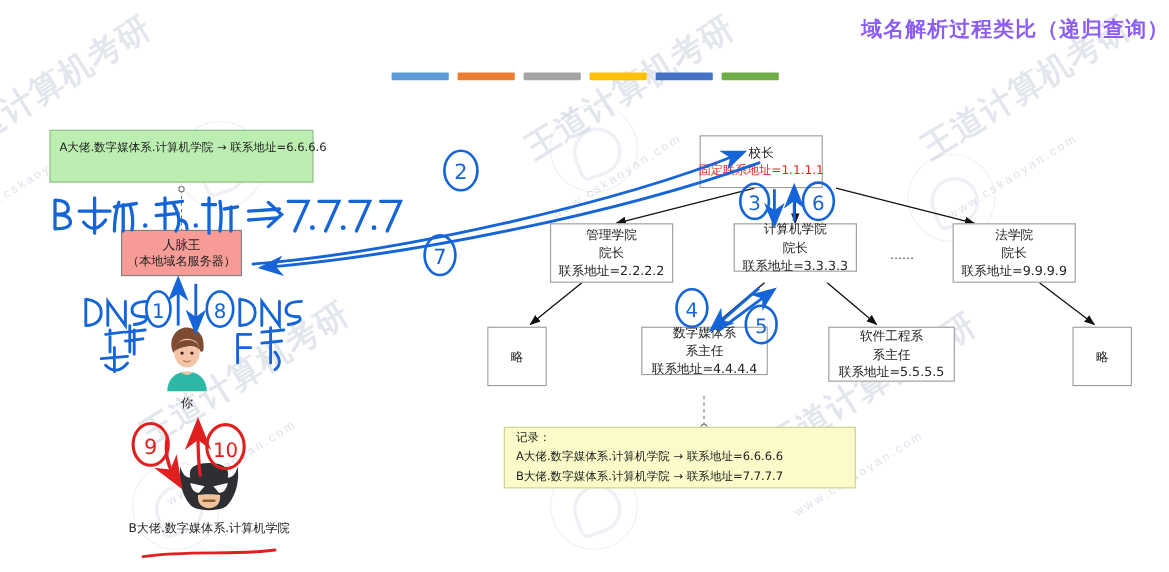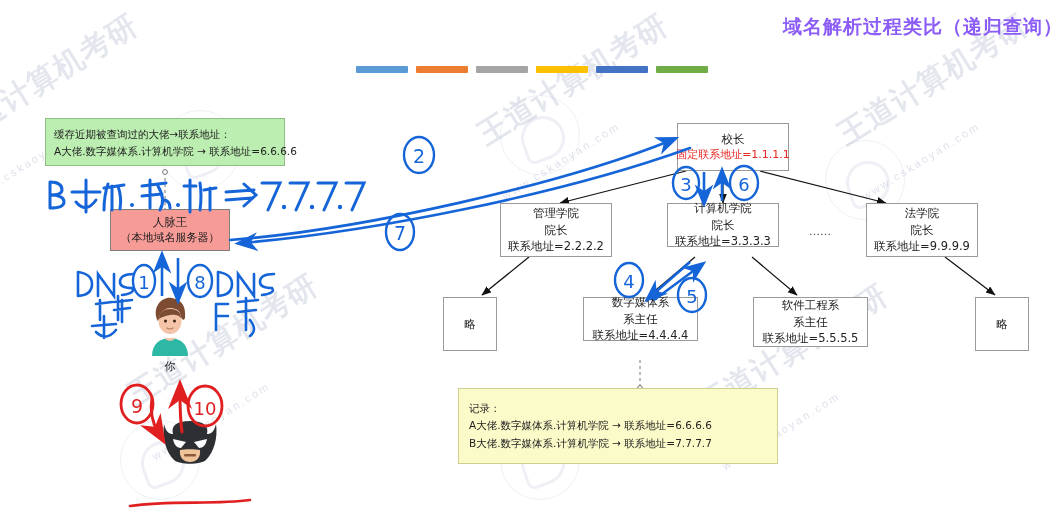--- a/index.html
+++ b/index.html
@@ -120,30 +120,29 @@
     <path d="M945,257 L995,295" stroke="#111" stroke-width="1.2" fill="none" marker-end="url(#ah)"></path>
 
     <path d="M165,172 L165,212" stroke="#777" stroke-width="1" stroke-dasharray="3,3" fill="none"></path>
     <circle cx="165" cy="172" r="2.4" fill="#fff" stroke="#777" stroke-width="1"></circle>
 
     <path d="M640,360 L640,388" stroke="#777" stroke-width="1" stroke-dasharray="3,3" fill="none"></path>
     <circle cx="640" cy="388" r="2.4" fill="#fff" stroke="#777" stroke-width="1"></circle>
   </svg>
 
   <div class="box cache-box" style="left:45px;top:118px;width:240px;height:48px;">
-    <div class="ln">缓存近期被查询过的大佬→联系地址：</div>
     <div class="ln">A大佬.数字媒体系.计算机学院 → 联系地址=6.6.6.6</div>
   </div>
 
-  <div class="box pink-box" style="left:110px;top:209px;width:120px;height:42px;">
+  <div class="box pink-box" style="left:110px;top:209px;width:110px;height:42px;">
     <div class="ln">人脉王</div>
     <div class="ln" style="font-size:11px">（本地域名服务器）</div>
   </div>
 
-  <div class="box root-box" style="left:677px;top:123px;width:112px;height:48px;align-items:center;">
+  <div class="box root-box" style="left:636px;top:123px;width:112px;height:48px;align-items:center;">
     <div class="ln">校长</div>
     <div class="ln redline"><span>固定联系地址</span><span>=1.1.1.1</span></div>
   </div>
 
   <div class="box" style="left:500px;top:203px;width:112px;height:54px;">
     <div class="ln">管理学院</div>
     <div class="ln">院长</div>
     <div class="ln">联系地址=2.2.2.2</div>
   </div>
 
@@ -174,21 +173,21 @@
   <div class="box" style="left:753px;top:297px;width:115px;height:50px;">
     <div class="ln">软件工程系</div>
     <div class="ln">系主任</div>
     <div class="ln">联系地址=5.5.5.5</div>
   </div>
 
   <div class="box" style="left:975px;top:297px;width:54px;height:54px;">
     <div class="ln">略</div>
   </div>
 
-  <div class="box yellow-box" style="left:458px;top:388px;width:320px;height:76px;">
+  <div class="box yellow-box" style="left:458px;top:388px;width:320px;height:56px;">
     <div class="ln">记录：</div>
     <div class="ln">A大佬.数字媒体系.计算机学院 → 联系地址=6.6.6.6</div>
     <div class="ln">B大佬.数字媒体系.计算机学院 → 联系地址=7.7.7.7</div>
   </div>
 
   <div class="avatar" style="left:146px;top:294px;width:48px;height:62px;">
     <svg width="48" height="62" viewBox="0 0 48 62">
       <path d="M10,22 C8,8 20,2 26,4 C36,6 40,12 39,24 C38,27 36,26 35,23 C34,16 30,14 24,15 C18,16 14,19 13,25 C12,28 11,27 10,22 z" fill="#7c4b31"></path>
       <ellipse cx="24" cy="27" rx="11.5" ry="13" fill="#f3c4a8"></ellipse>
       <path d="M13,25 C13,18 18,15 24,15 C31,15 35,18 35,24 C33,21 29,20 24,21 C19,22 15,23 13,25 z" fill="#7c4b31"></path>
@@ -205,20 +204,21 @@
     <svg width="60" height="48" viewBox="0 0 60 48">
       <path d="M4,6 C6,14 9,16 13,16 C11,8 16,3 30,3 C44,3 49,8 47,16 C51,16 54,14 56,6
                C58,20 54,34 46,42 C40,47 20,47 14,42 C6,34 2,20 4,6 z" fill="#2d2f33"></path>
       <path d="M13,21 L26,24 L21,30 C17,30 14,27 13,21 z" fill="#fdfdfd"></path>
       <path d="M47,21 L34,24 L39,30 C43,30 46,27 47,21 z" fill="#fdfdfd"></path>
       <path d="M20,32 C24,31 36,31 40,32 C41,40 36,44 30,44 C24,44 19,40 20,32 z" fill="#f0c49b"></path>
       <rect x="24" y="36" width="12" height="2.4" rx="1.2" fill="#8a5a3b"></rect>
     </svg>
   </div>
   <div class="caption" style="left:60px;top:472px;width:260px;text-align:center;">
+    <div>B大佬.数字媒体系.计算机学院</div>
   </div>
 
   <svg class="layer ink">
     <defs>
       <marker id="bh" markerWidth="11" markerHeight="11" refX="6" refY="3.6" orient="auto">
         <path d="M0,0 L9,3.6 L0,7.2 L2.6,3.6 z" fill="#1565d8"></path>
       </marker>
       <marker id="rh" markerWidth="12" markerHeight="12" refX="5" refY="4" orient="auto">
         <path d="M0,0 L10,4 L0,8 L3,4 z" fill="#e02020"></path>
       </marker>

